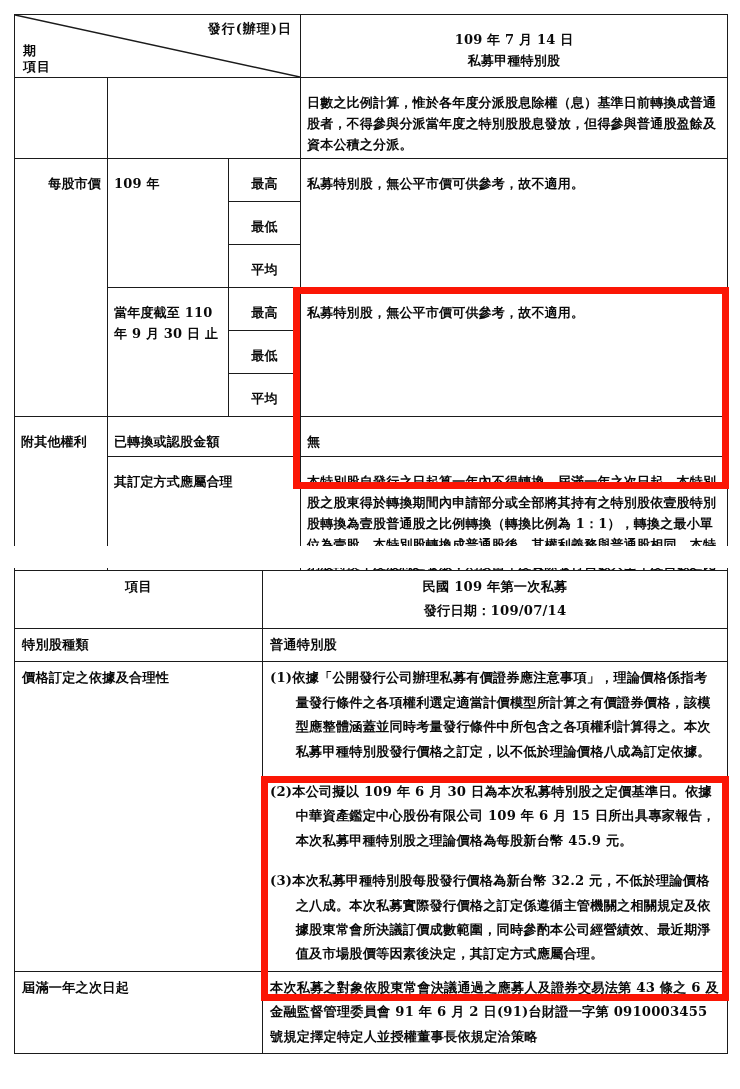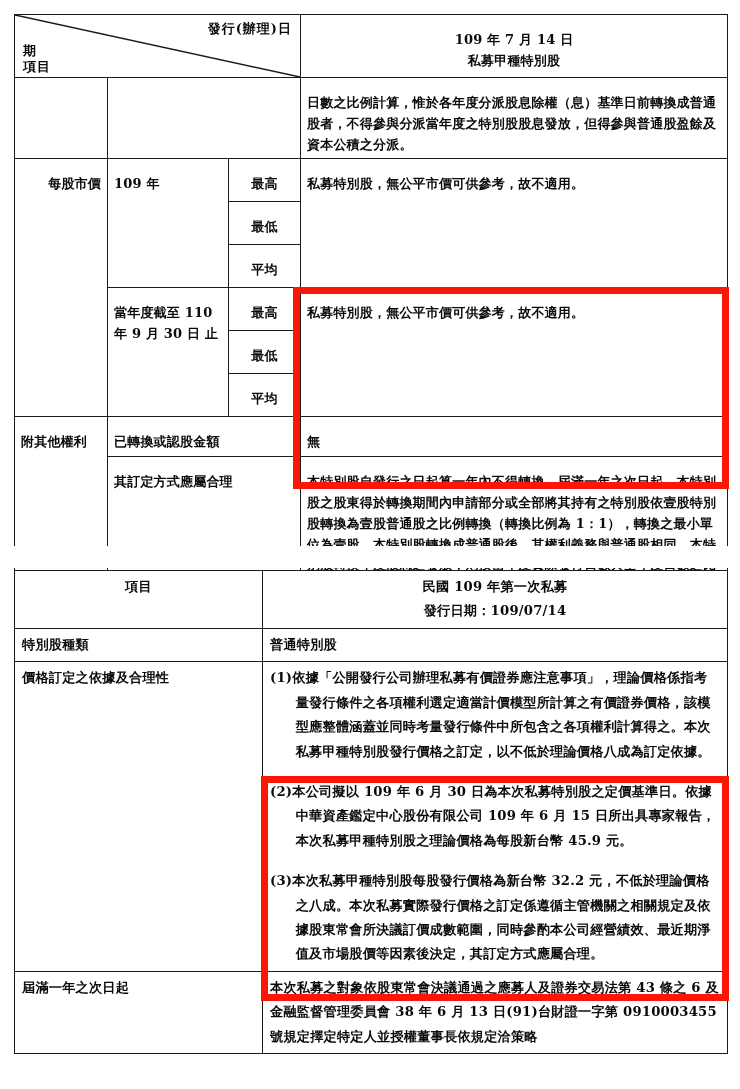--- a/index.html
+++ b/index.html
@@ -249,21 +249,21 @@
         <td>價格訂定之依據及合理性</td>
         <td>
           <p class="numpara">(1)依據「公開發行公司辦理私募有價證券應注意事項」，理論價格係指考量發行條件之各項權利選定適當計價模型所計算之有價證券價格，該模型應整體涵蓋並同時考量發行條件中所包含之各項權利計算得之。本次私募甲種特別股發行價格之訂定，以不低於理論價格八成為訂定依據。</p>
           <p class="numpara">(2)本公司擬以 109 年 6 月 30 日為本次私募特別股之定價基準日。依據中華資產鑑定中心股份有限公司 109 年 6 月 15 日所出具專家報告，本次私募甲種特別股之理論價格為每股新台幣 45.9 元。</p>
           <p class="numpara">(3)本次私募甲種特別股每股發行價格為新台幣 32.2 元，不低於理論價格之八成。本次私募實際發行價格之訂定係遵循主管機關之相關規定及依據股東常會所決議訂價成數範圍，同時參酌本公司經營績效、最近期淨值及市場股價等因素後決定，其訂定方式應屬合理。</p>
         </td>
       </tr>
 
       <tr>
         <td>屆滿一年之次日起</td>
-        <td>本次私募之對象依股東常會決議通過之應募人及證券交易法第 43 條之 6 及金融監督管理委員會 38 年 6 月 13 日(91)台財證一字第 0910003455 號規定擇定特定人並授權董事長依規定洽策略</td>
+        <td>本次私募之對象依股東常會決議通過之應募人及證券交易法第 43 條之 6 及金融監督管理委員會 91 年 6 月 2 日(91)台財證一字第 0910003455 號規定擇定特定人並授權董事長依規定洽策略</td>
       </tr>
     </tbody>
   </table>
 
   <div class="gap-band" style="top:546px;height:22px;"></div>
 
   <div class="redbox" id="redbox1"></div>
   <div class="redbox" id="redbox2"></div>
 
 </div>

